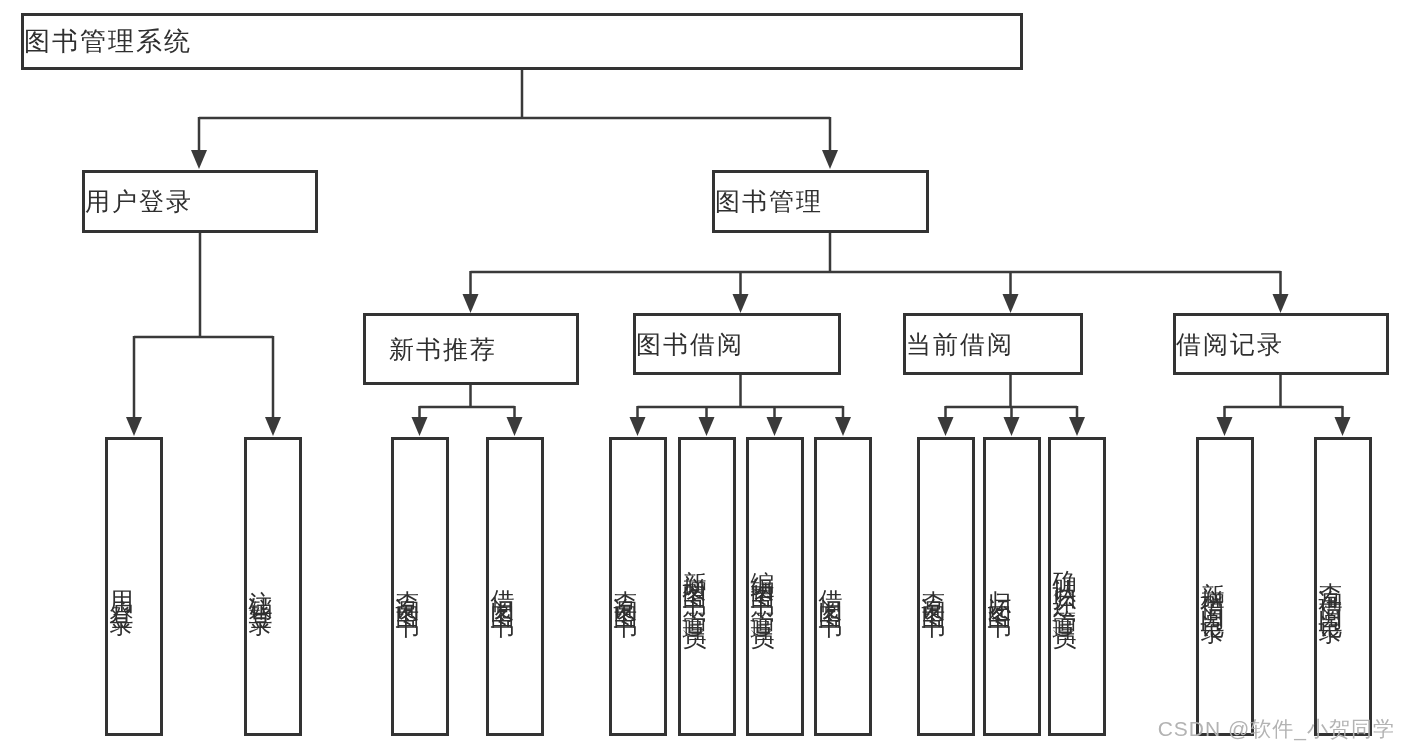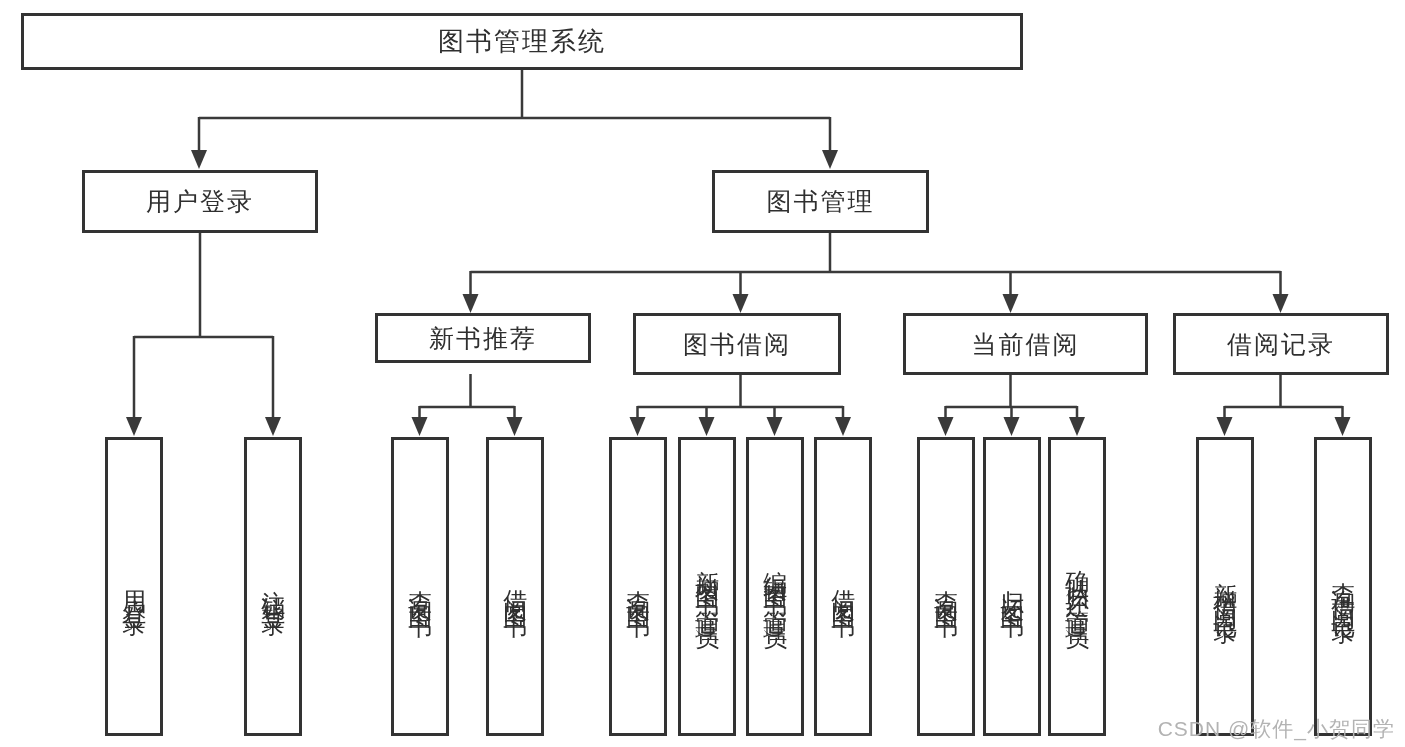--- a/index.html
+++ b/index.html
@@ -19,21 +19,21 @@
     color:var(--text);
   }
   .connector{position:absolute;left:0;top:0;z-index:1;}
   .connector path{stroke:var(--line);stroke-width:2.5;fill:none;}
   .connector polygon{fill:var(--line);stroke:none;}
   .node{
     position:absolute;
     box-sizing:border-box;
     background:#ffffff;
     border:3px solid var(--border);
-    display:flex;align-items:center;justify-content:center;
+    display:flex;align-items:center;
     z-index:2;
   }
   .hbox{font-size:25px;letter-spacing:2px;white-space:nowrap;}
   .root-box{font-size:26px;}
   .vbox span{
     writing-mode:vertical-rl;
     text-orientation:mixed;
     font-size:24px;
     line-height:1.1;
     letter-spacing:8px;
@@ -92,27 +92,27 @@
     <span>图书管理系统</span>
   </div>
 
   <div class="node hbox" style="left:82px;top:170px;width:236px;height:63px;">
     <span>用户登录</span>
   </div>
   <div class="node hbox" style="left:712px;top:170px;width:217px;height:63px;">
     <span>图书管理</span>
   </div>
 
-  <div class="node hbox" style="left:375px;top:313px;width:216px;height:50px;">
+  <div class="node hbox" style="left:363px;top:313px;width:216px;height:72px;padding-left:23px;">
     <span>新书推荐</span>
   </div>
   <div class="node hbox" style="left:633px;top:313px;width:208px;height:62px;">
     <span>图书借阅</span>
   </div>
-  <div class="node hbox" style="left:903px;top:313px;width:245px;height:62px;">
+  <div class="node hbox" style="left:903px;top:313px;width:180px;height:62px;">
     <span>当前借阅</span>
   </div>
   <div class="node hbox" style="left:1173px;top:313px;width:216px;height:62px;">
     <span>借阅记录</span>
   </div>
 
   <div class="node vbox" style="left:105px;top:437px;width:58px;height:299px;">
     <span>用户登录</span>
   </div>
   <div class="node vbox" style="left:244px;top:437px;width:58px;height:299px;">

